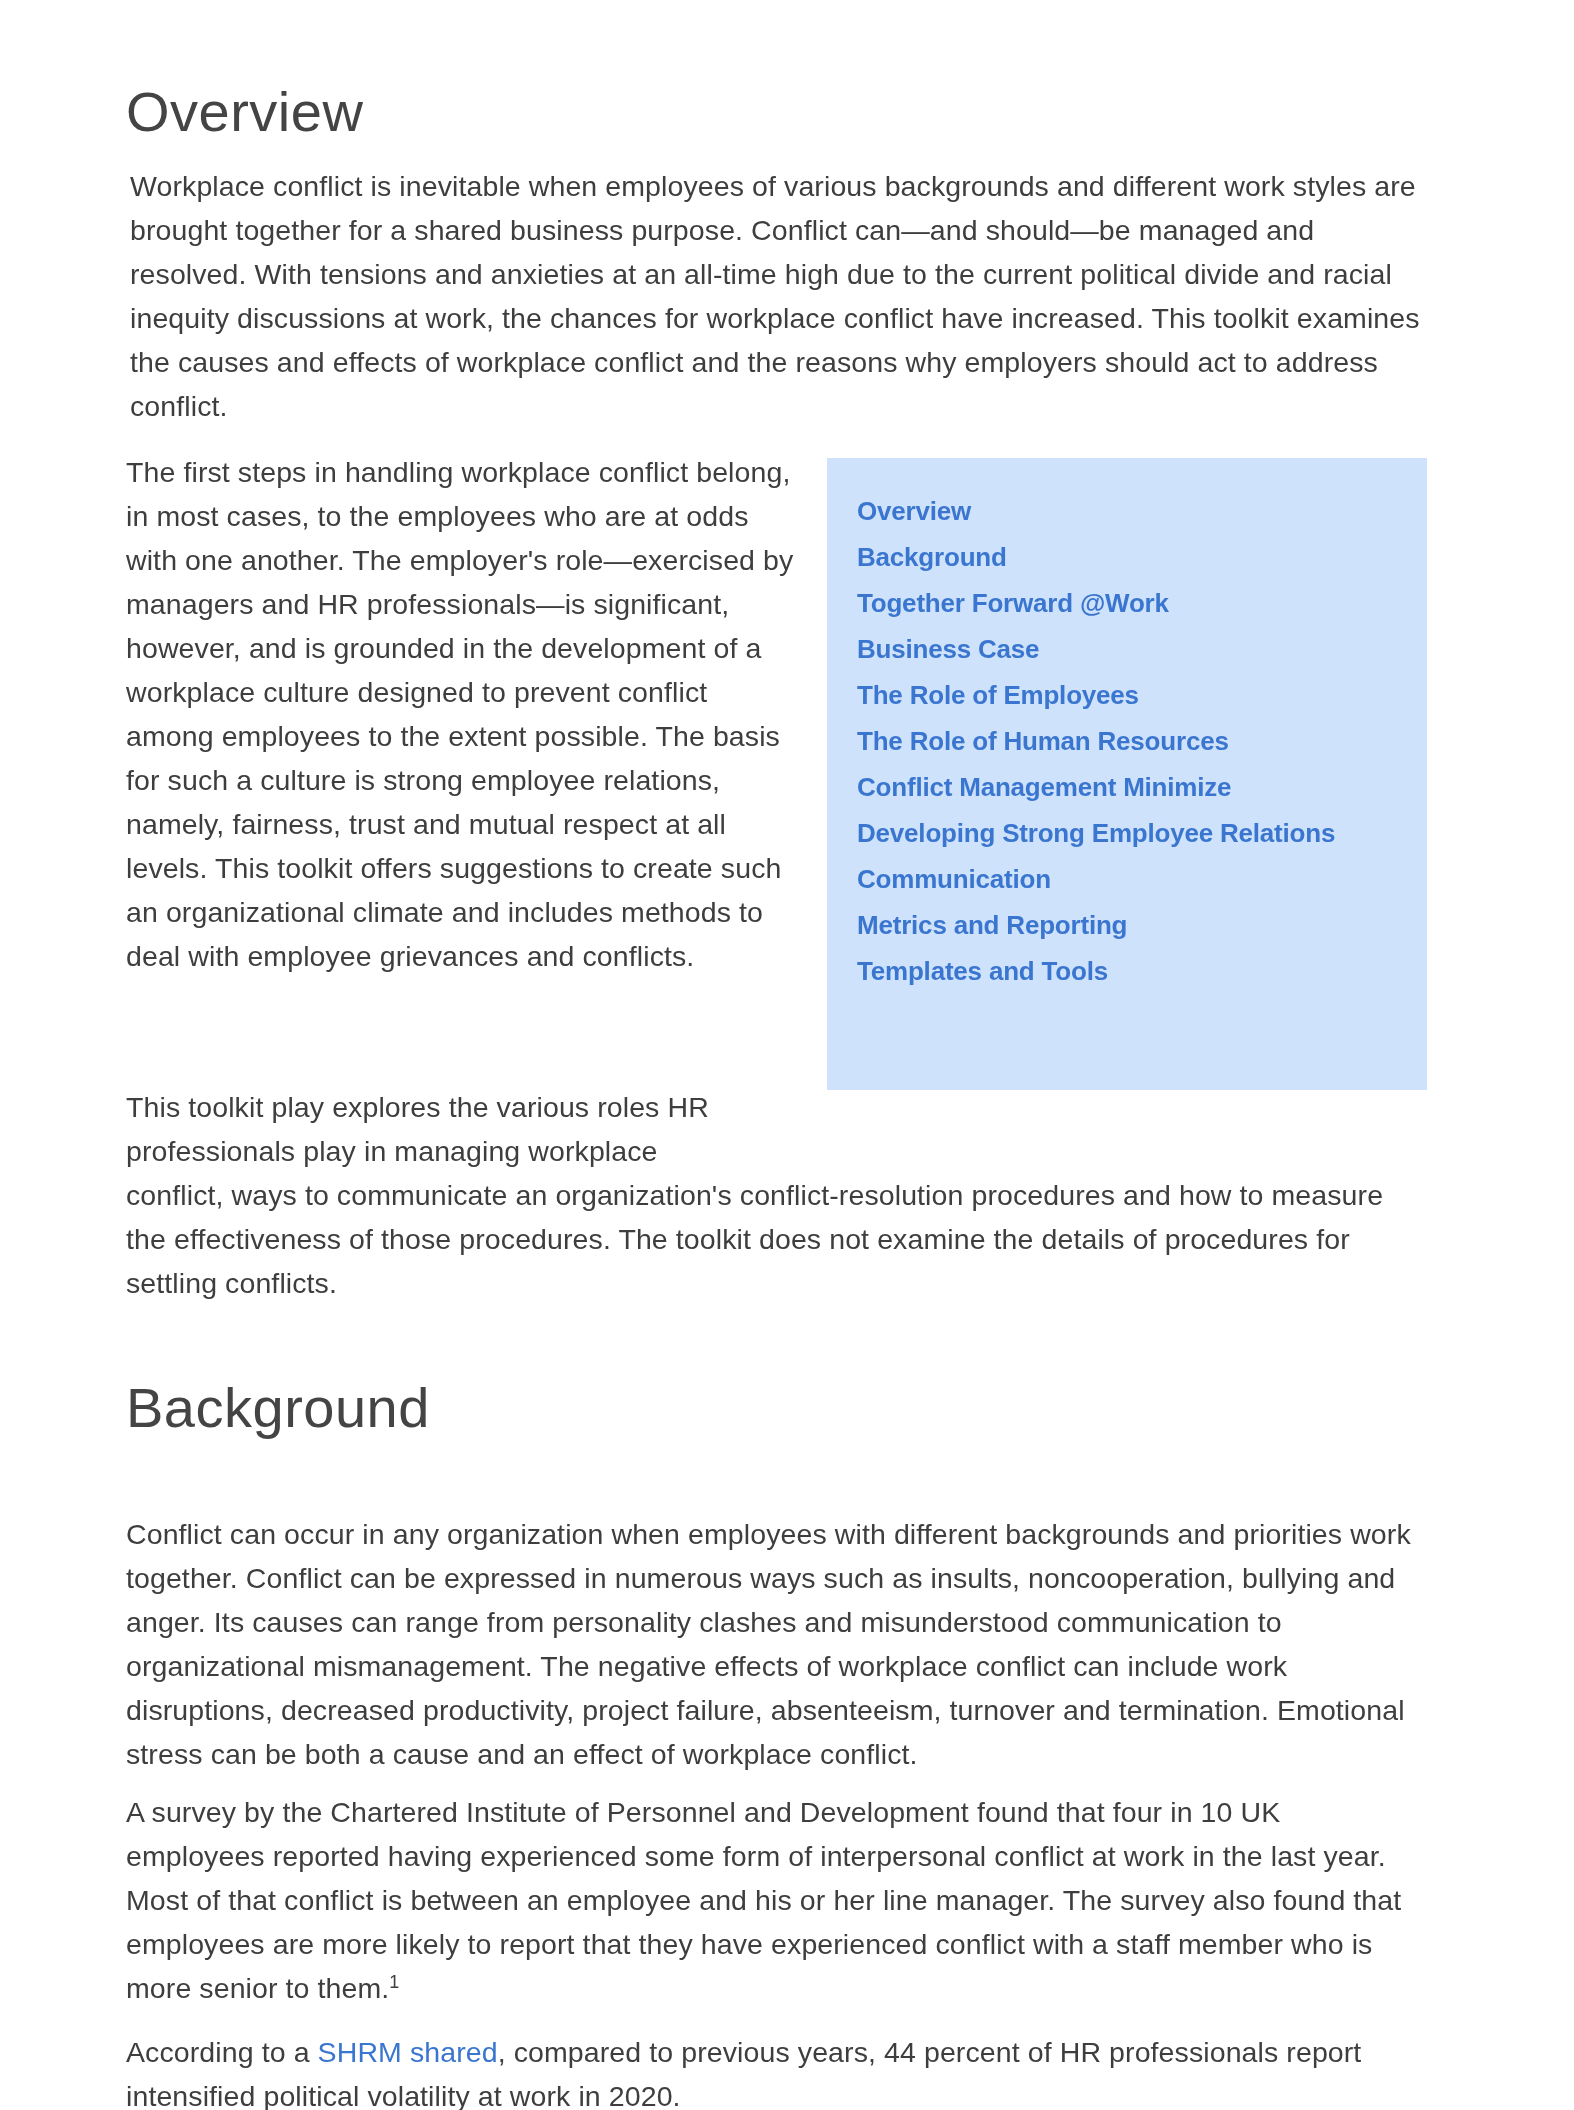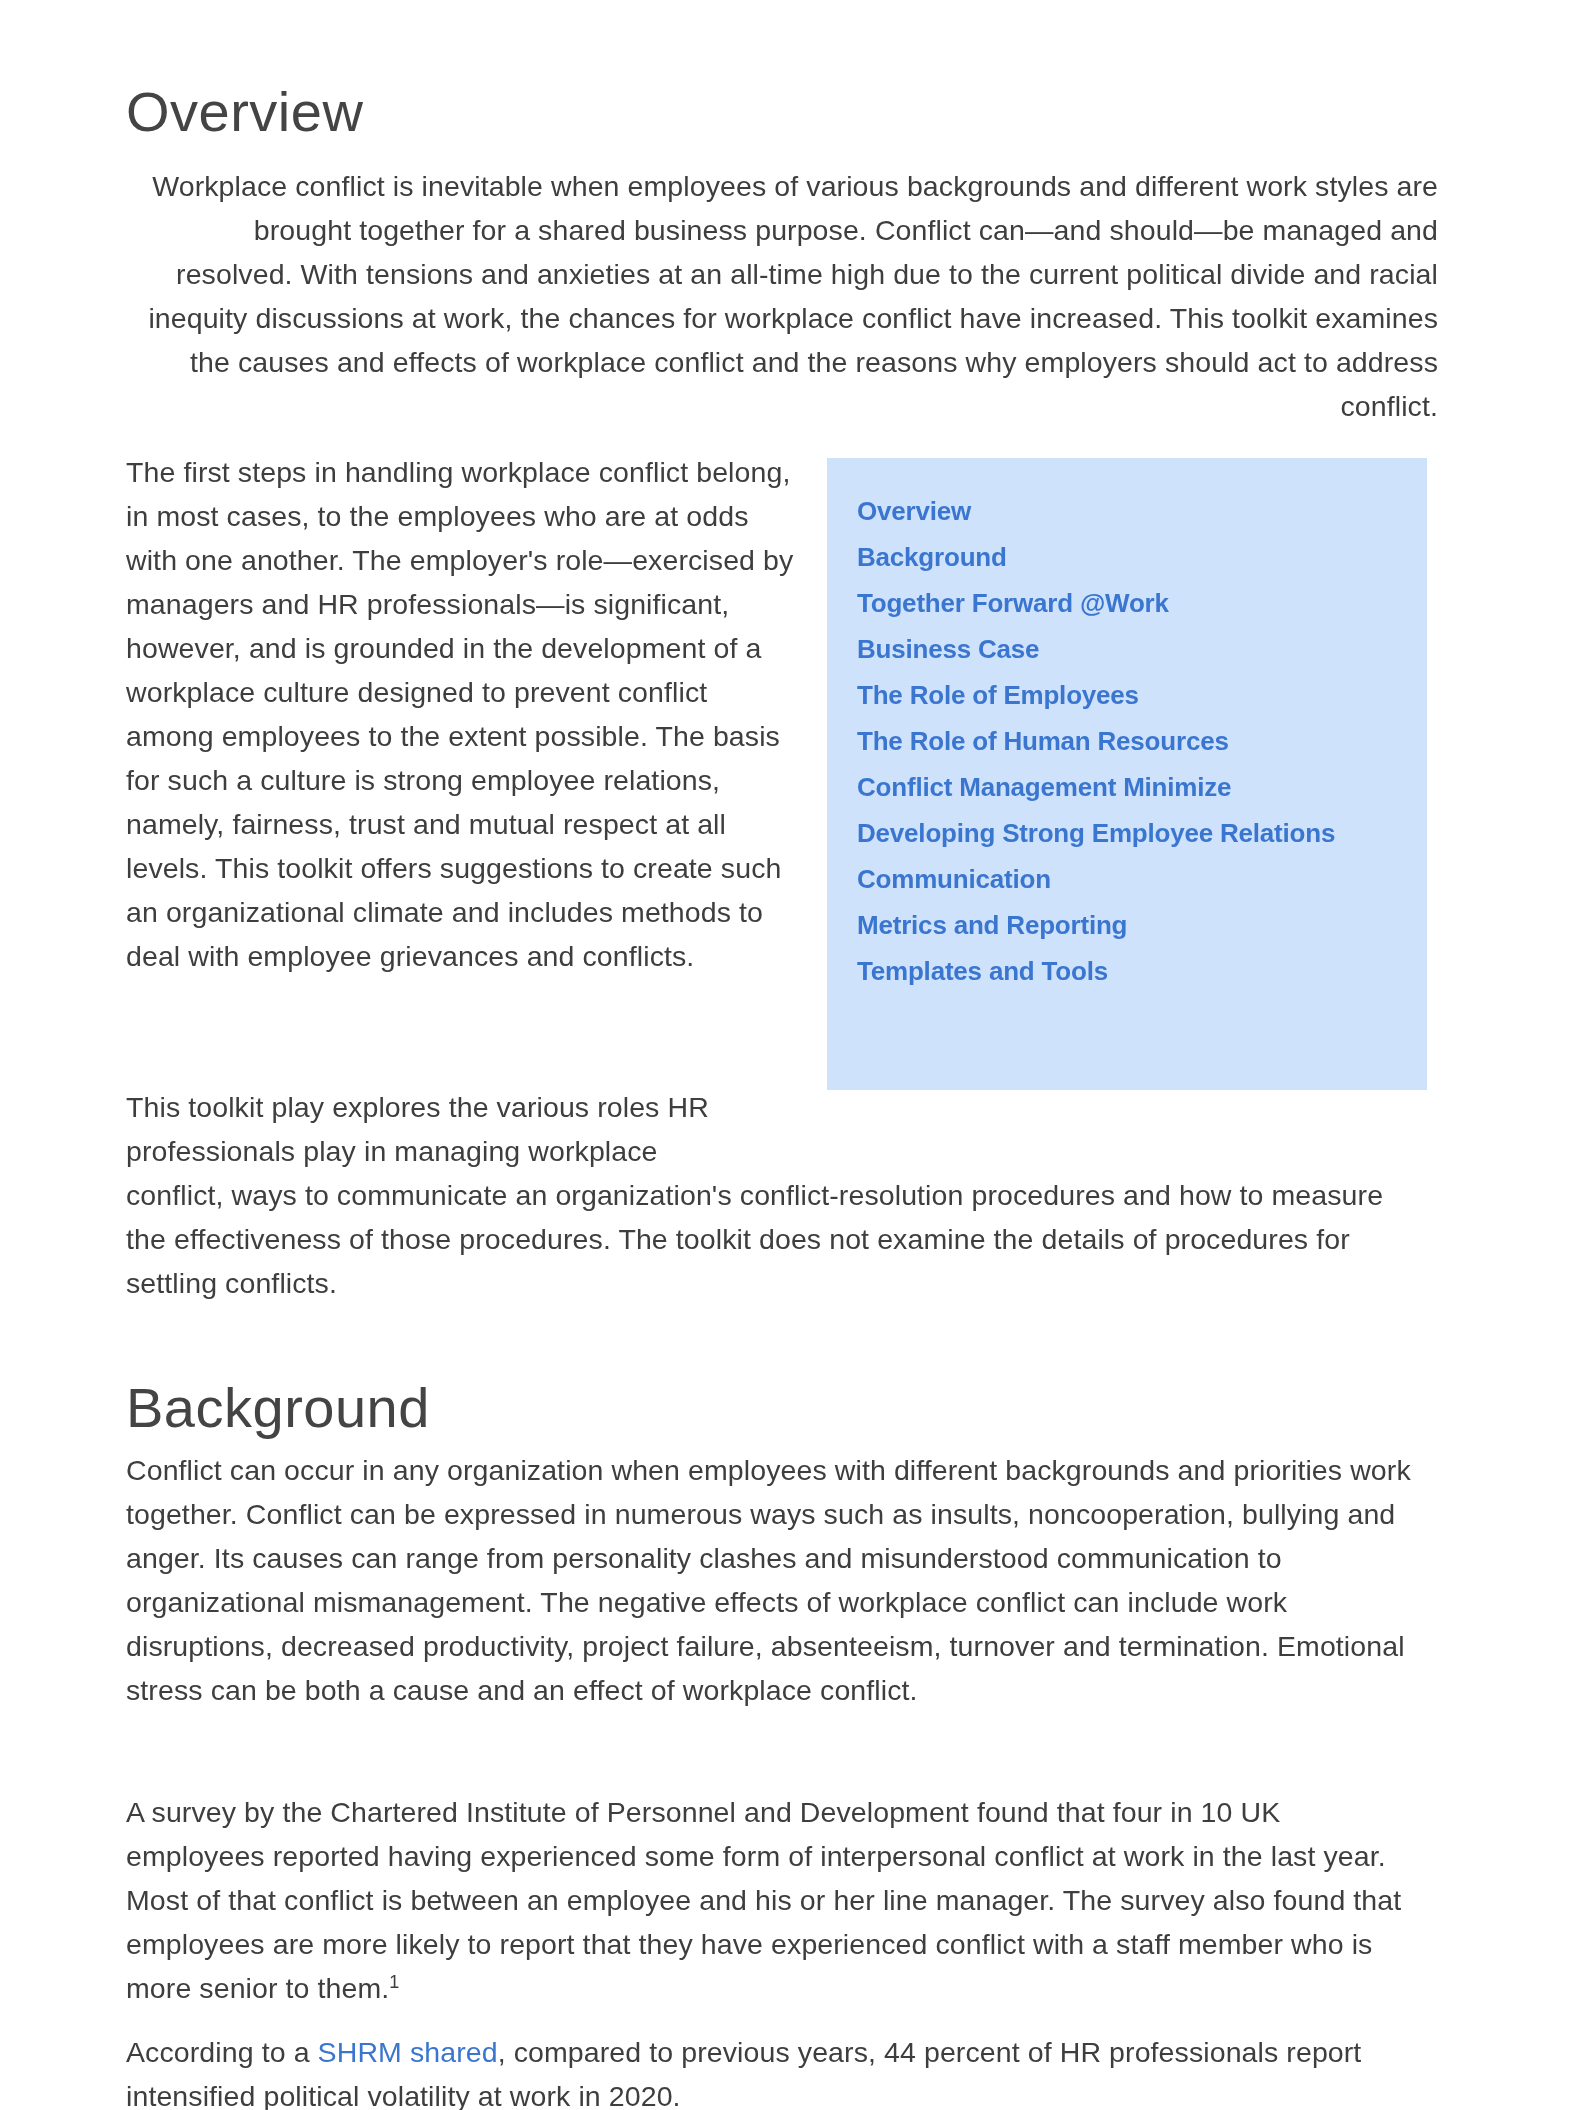--- a/index.html
+++ b/index.html
@@ -2,29 +2,29 @@
 <html><head>
 <meta charset="utf-8">
 <style>
   html, body { margin:0; padding:0; background:#ffffff; }
   body { width:1574px; height:2110px; overflow:hidden; position:relative;
          font-family:"Liberation Sans", sans-serif; color:#3e3e3e; }
   .content { position:absolute; left:126px; top:0; width:1320px; }
   h2 { font-weight:300; font-size:56px; color:#444; margin:0; line-height:1; letter-spacing:0.5px; }
   p { font-size:28.5px; line-height:44px; margin:0; letter-spacing:0.1px; }
   .h-overview { position:absolute; top:84px; left:0; }
-  .p1 { position:absolute; top:164px; left:12px; width:1300px;text-align:right; }
+  .p1 { position:absolute; top:164px; left:4px; width:1300px; }
   .p2 { position:absolute; top:450px; left:0; width:670px; }
   .p3 { position:absolute; top:1085px; left:0; width:1300px; }
   .toc { position:absolute; left:827px; top:458px; width:600px; height:632px;
          background:#cfe2fb; box-sizing:border-box; padding:30px 0 0 30px; }
   .toc a { display:block; color:#3a76cf; font-weight:bold; font-size:26px;
            line-height:46px; text-decoration:none; letter-spacing:-0.2px; }
   .h-background { position:absolute; top:1380px; left:0; }
-  .p4 { position:absolute; top:1448px; left:0; width:1300px; }
+  .p4 { position:absolute; top:1512px; left:0; width:1300px; }
   .p5 { position:absolute; top:1790px; left:0; width:1300px; }
   .p6 { position:absolute; top:2030px; left:0; width:1300px; }
   .link { color:#3a76cf; text-decoration:none; }
   sup { font-size:18px; line-height:0; vertical-align:super; }
   .wrapline { display:block; }
 </style>
 </head>
 <body>
 
 <div class="content">

